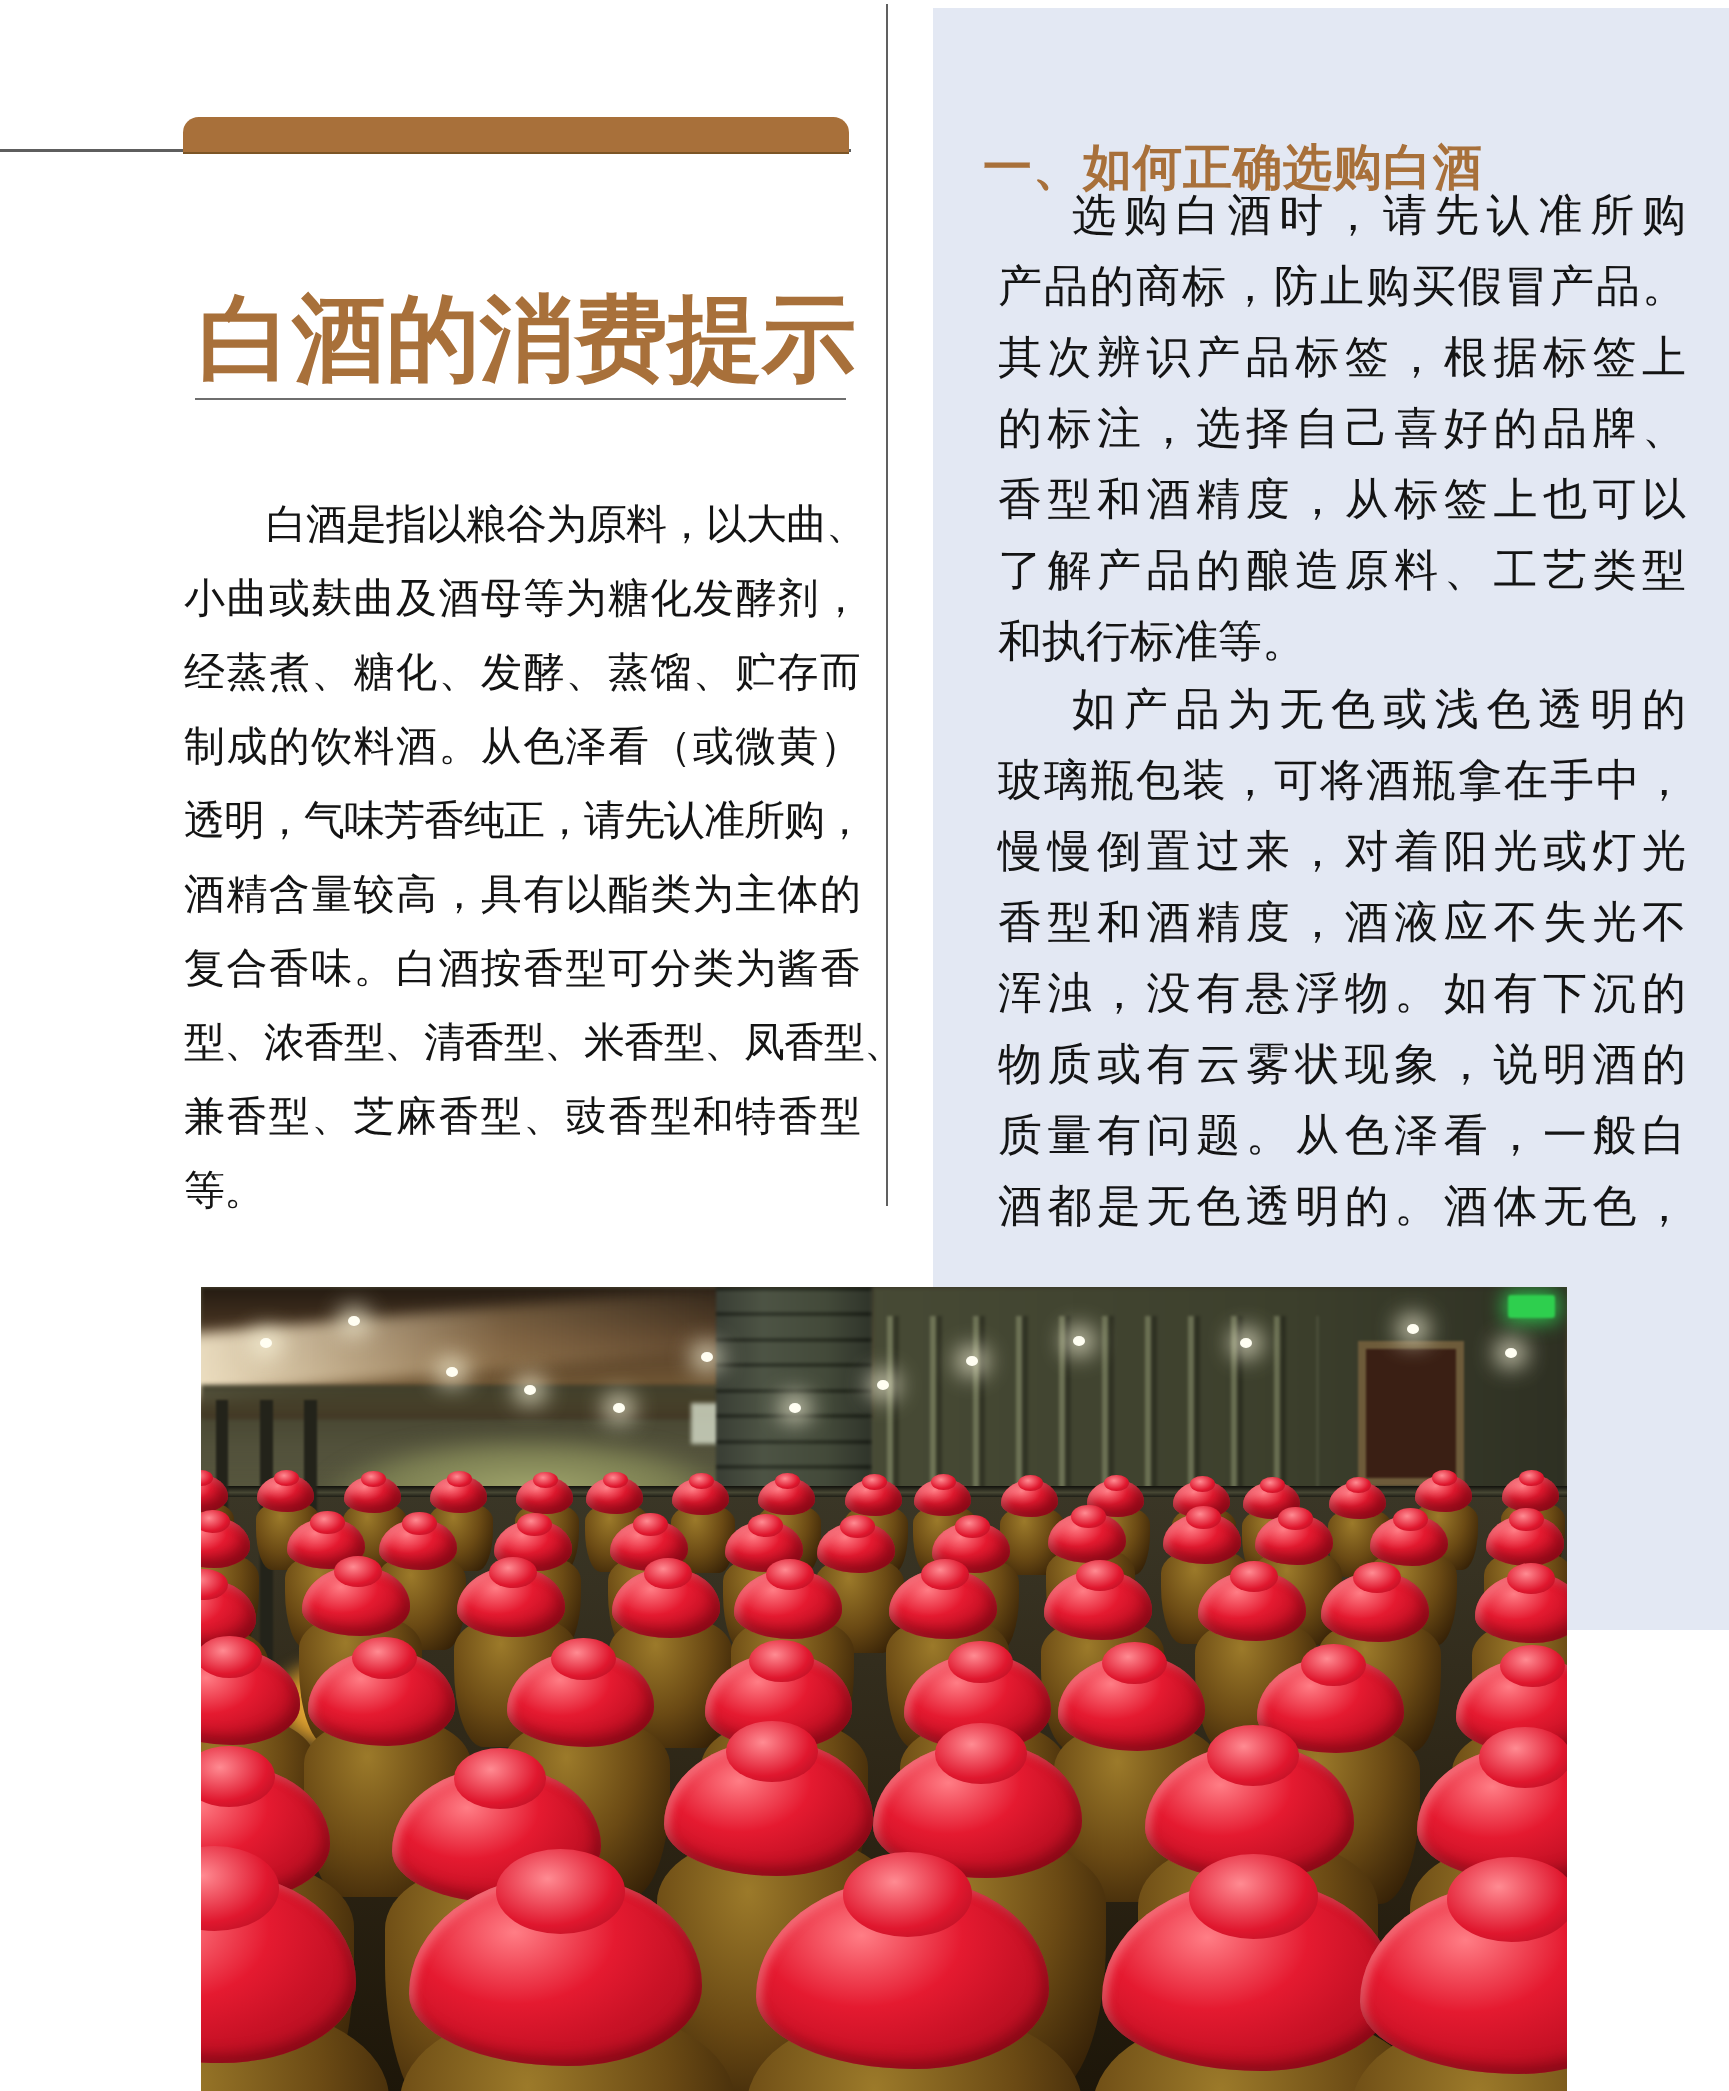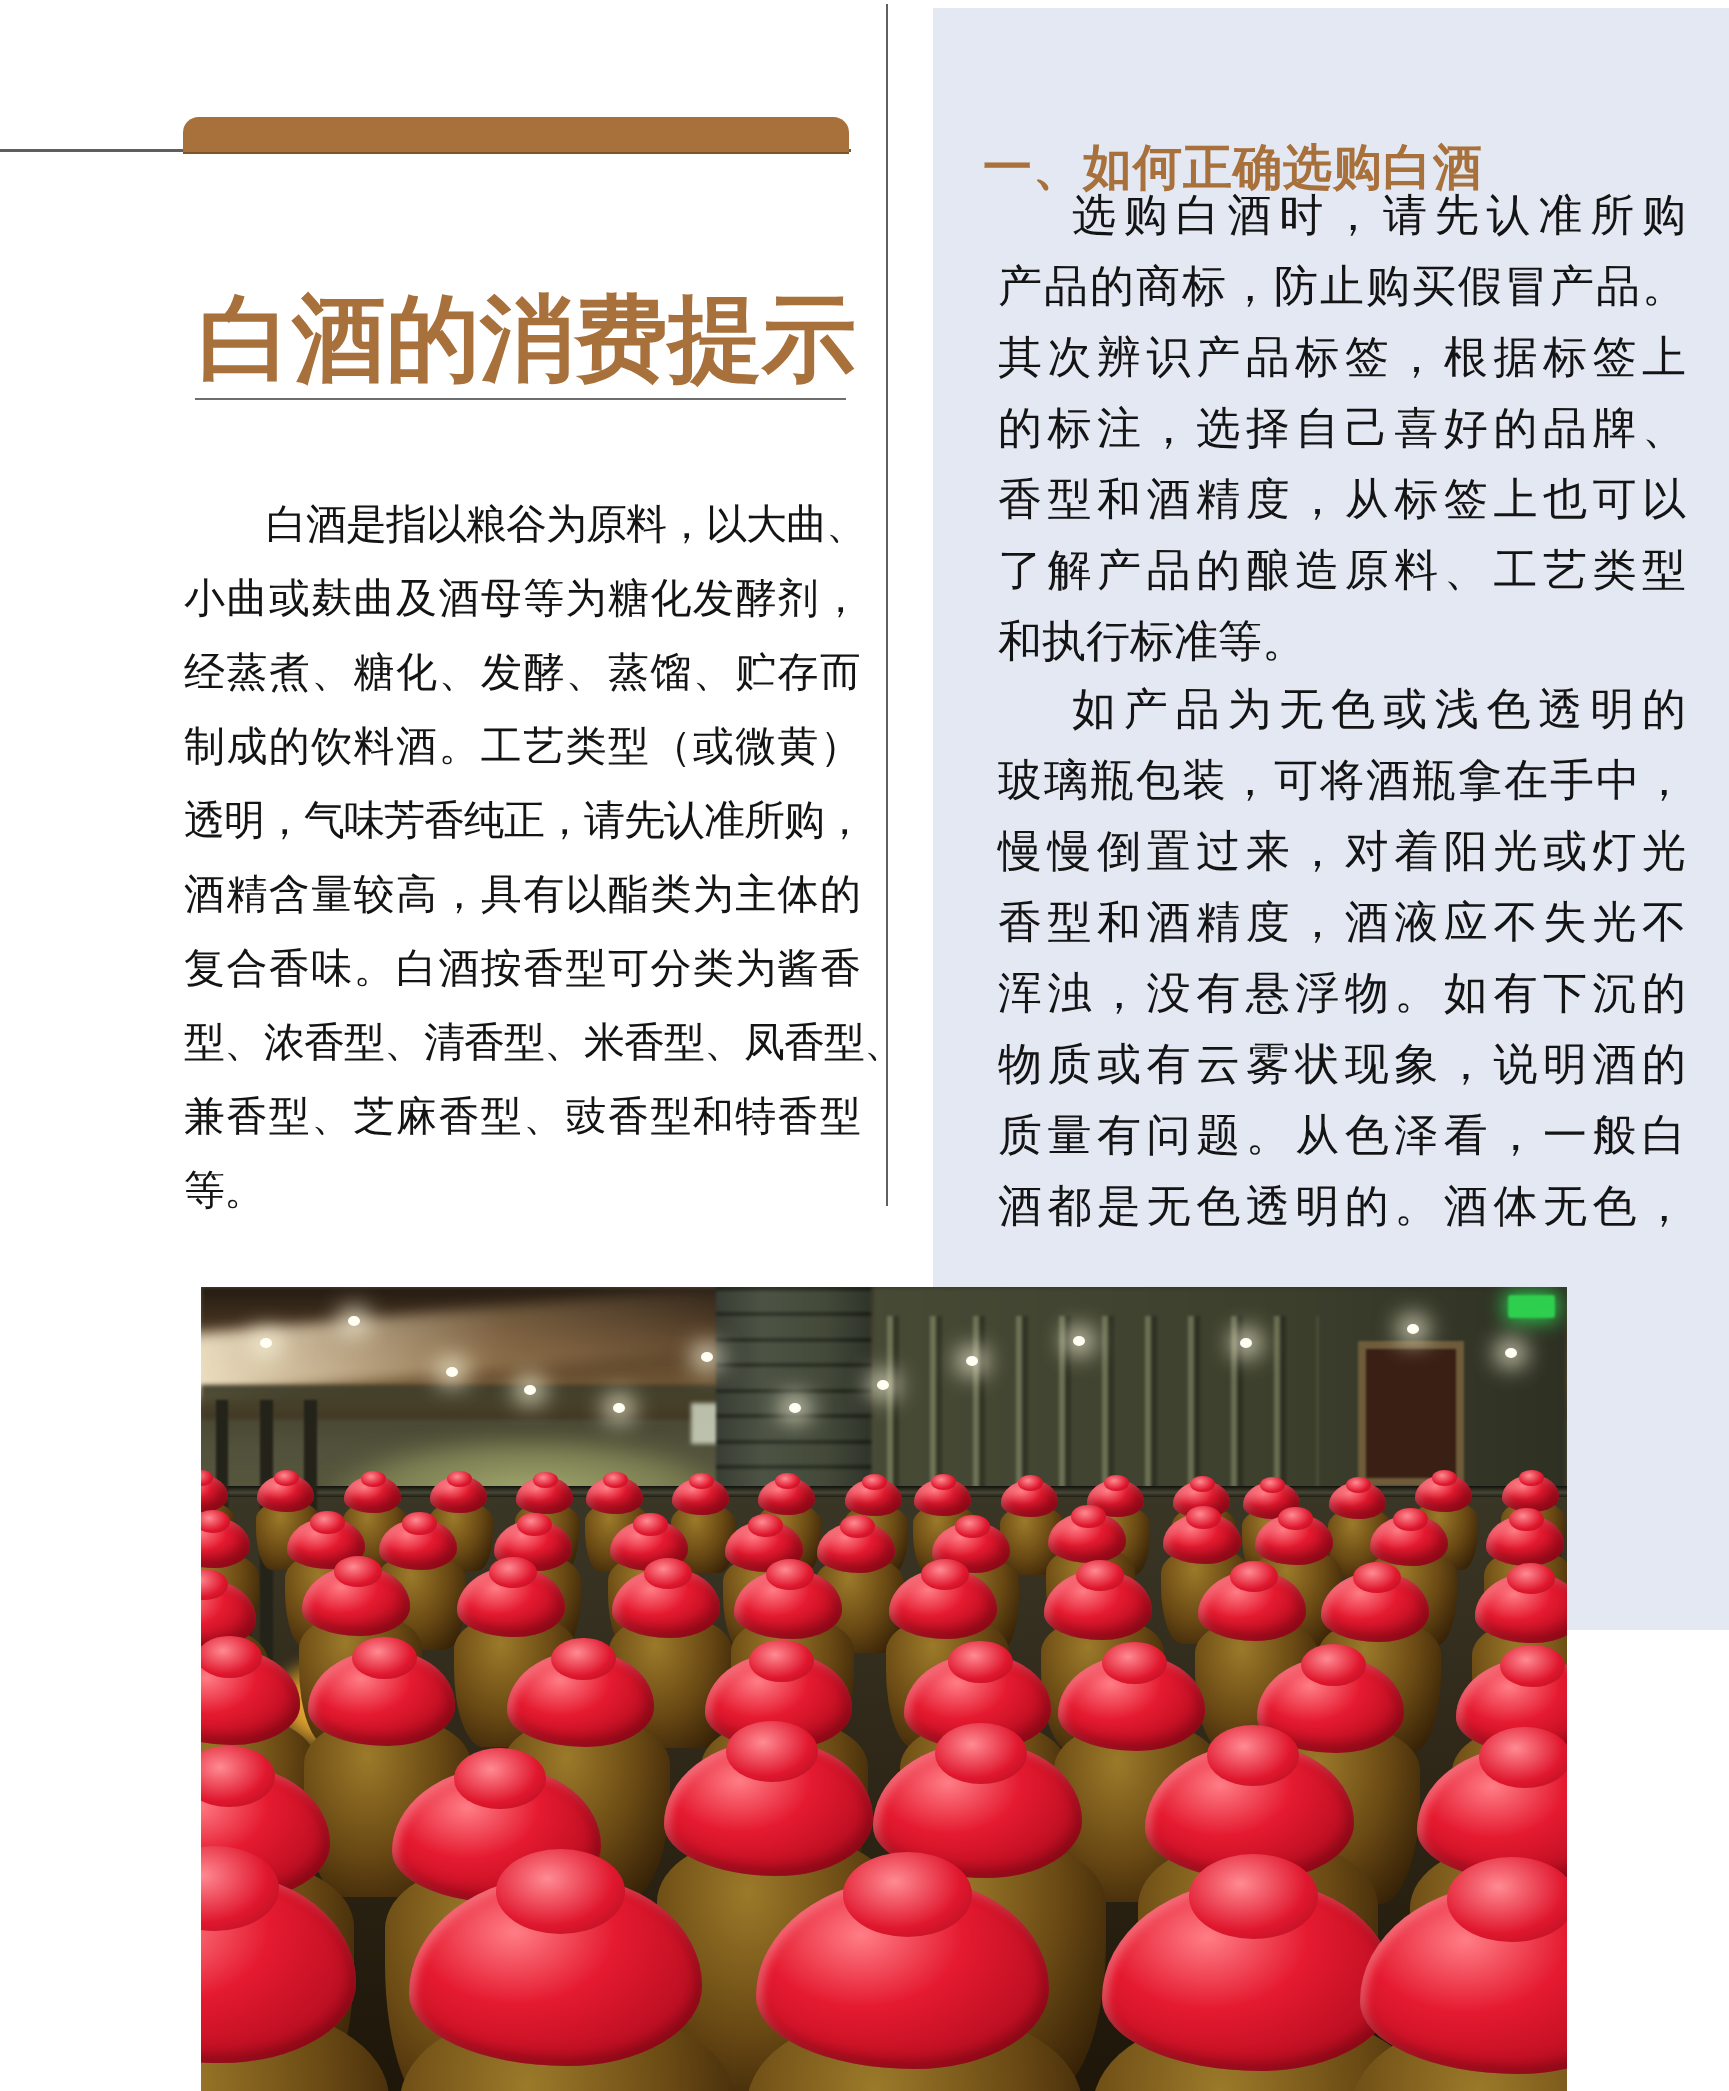--- a/index.html
+++ b/index.html
@@ -94,21 +94,21 @@
 
   <div class="top-rule"></div>
   <div class="title-bar"></div>
   <h1 class="page-title">白酒的消费提示</h1>
   <div class="title-underline"></div>
 
   <div class="left-par">
       <div class="tline indent">白酒是指以粮谷为原料，以大曲、</div>
       <div class="tline">小曲或麸曲及酒母等为糖化发酵剂，</div>
       <div class="tline">经蒸煮、糖化、发酵、蒸馏、贮存而</div>
-      <div class="tline">制成的饮料酒。工艺类型（或微黄）</div>
+      <div class="tline">制成的饮料酒。从色泽看（或微黄）</div>
       <div class="tline">透明，气味芳香纯正，请先认准所购，</div>
       <div class="tline">酒精含量较高，具有以酯类为主体的</div>
       <div class="tline">复合香味。白酒按香型可分类为酱香</div>
       <div class="tline">型、浓香型、清香型、米香型、凤香型、</div>
       <div class="tline">兼香型、芝麻香型、豉香型和特香型</div>
       <div class="tline nojust">等。</div>
     </div>
 
   <div class="column-divider"></div>
 

